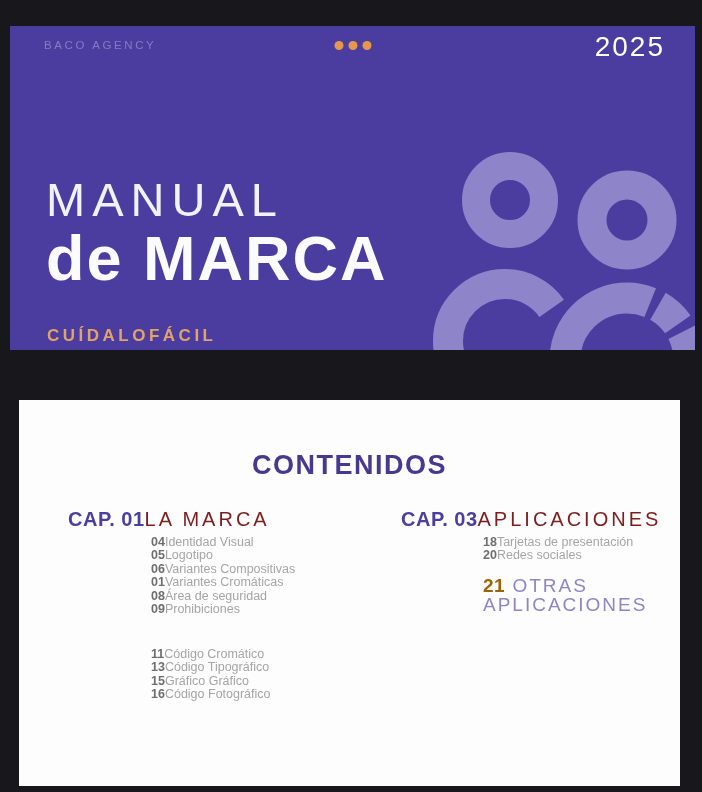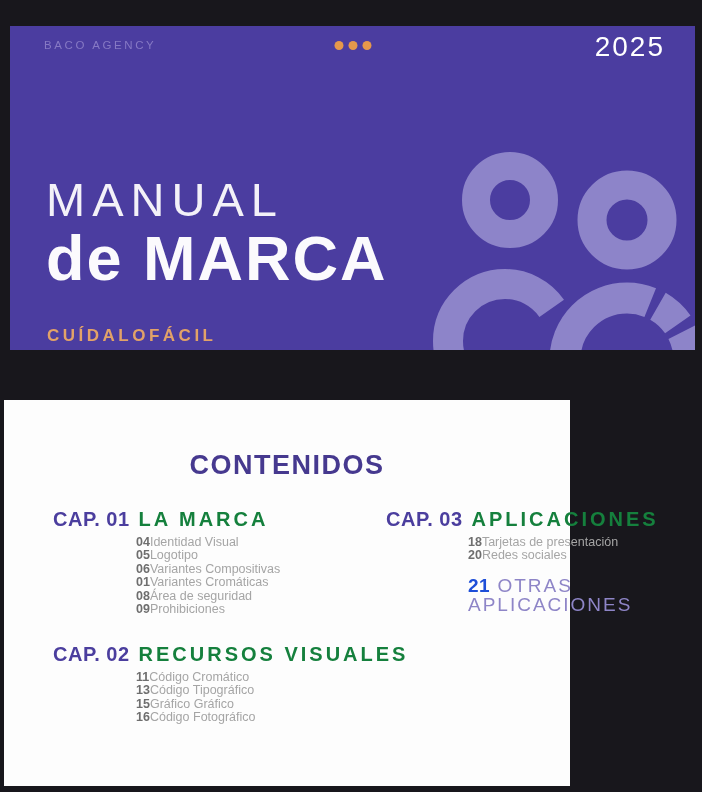--- a/index.html
+++ b/index.html
@@ -22,42 +22,42 @@
 
   .title-block { position:absolute; left:36px; top:150px; }
   .title-thin { font-size:47px; line-height:1; letter-spacing:7px; font-weight:300;
                 color:#f3f1f8; }
   .title-bold { font-size:63px; line-height:1; letter-spacing:2px; font-weight:800;
                 color:#fbfafd; margin-top:4px; }
   .brand { position:absolute; left:37px; top:300px; font-size:17px; letter-spacing:3.5px;
            font-weight:700; color:#e2a268; }
 
   
-  .toc { position:absolute; left:4px; top:400px; width:566px; height:386px;
+  .toc { position:absolute; left:19px; top:400px; width:661px; height:386px;
          background:#fdfdfd; }
   .toc-title { position:absolute; left:0; right:0; top:50px; text-align:center;
                font-size:27px; font-weight:800; letter-spacing:1.5px; color:#46398f; }
 
   .chap { position:absolute; }
-  .chap-head { display:flex; align-items:center; gap:9px; white-space:nowrap; }
+  .chap-head { display:flex; align-items:center; white-space:nowrap; }
   .chap-cap { font-size:20px; font-weight:800; color:#4b3e9e; letter-spacing:0.5px; }
-  .chap-name { font-size:20px; font-weight:700; color:#15803d; letter-spacing:3px; }
+  .chap-name { font-size:20px; font-weight:400; color:#7f1d1d; letter-spacing:3px; }
   .chap-items { margin-top:5px; }
   .toc-item { display:flex; font-size:12.5px; line-height:13.4px;
               white-space:nowrap; }
   .toc-item .num { font-weight:700; color:#6e6e6e; }
   .toc-item .lbl { font-weight:400; color:#a5a5a5; }
 
   .chap-01 { left:49px; top:108px; } .chap-01 .chap-items { padding-left:83px; }
   .chap-02 { left:49px; top:243px; } .chap-02 .chap-items { padding-left:83px; }
   .chap-03 { left:382px; top:108px; } .chap-03 .chap-items { padding-left:82px; }
 
   .other { position:absolute; left:464px; top:176px; font-size:19px; line-height:19px;
            letter-spacing:2px; white-space:nowrap; }
-  .other .num { font-weight:800; color:#1d4ed8; letter-spacing:0.5px; }
+  .other .num { font-weight:800; color:#a16207; letter-spacing:0.5px; }
   .other .word { font-weight:400; color:#8e85c7; }
 </style>
 </head>
 <body>
 
 <div class="stage">
 
   <div class="cover">
 
     <svg class="decor" viewBox="0 0 685 368" aria-hidden="true">
@@ -118,24 +118,20 @@
           <span class="lbl">Área de seguridad</span>
         </div>
         <div class="toc-item">
           <span class="num">09</span>
           <span class="lbl">Prohibiciones</span>
         </div>
       </div>
     </div>
 
     <div class="chap chap-02">
-      <div class="chap-head">
-        <span class="chap-cap">CAP. 02</span>
-        <span class="chap-name">RECURSOS VISUALES</span>
-      </div>
       <div class="chap-items">
         <div class="toc-item">
           <span class="num">11</span>
           <span class="lbl">Código Cromático</span>
         </div>
         <div class="toc-item">
           <span class="num">13</span>
           <span class="lbl">Código Tipográfico</span>
         </div>
         <div class="toc-item">

